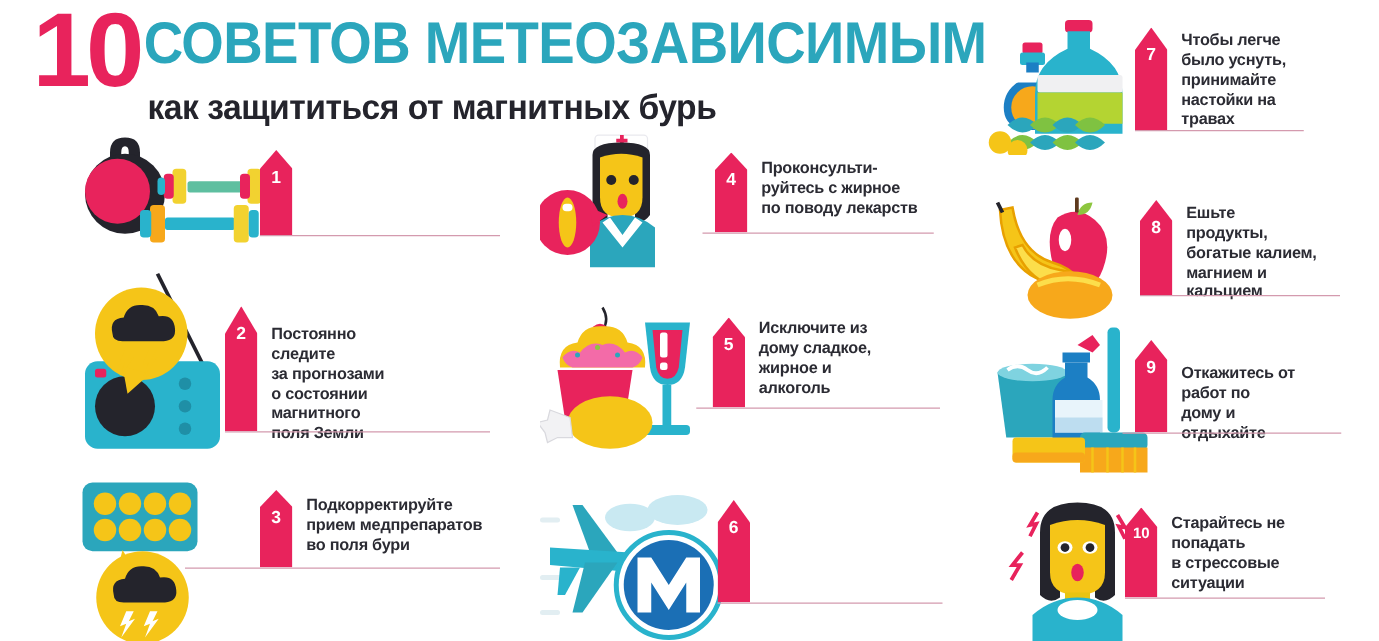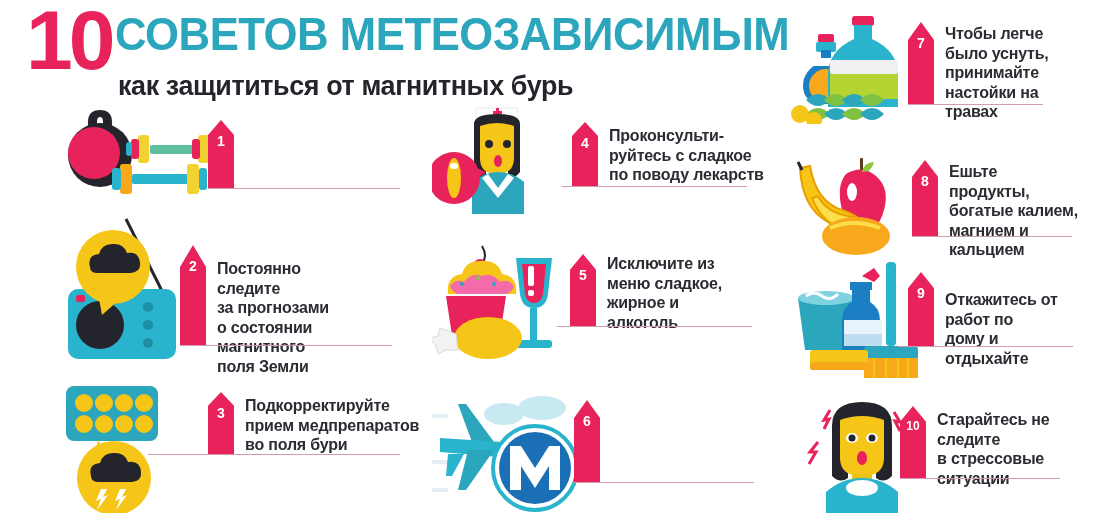--- a/index.html
+++ b/index.html
@@ -49,21 +49,21 @@
     clip-path: polygon(50% 0%, 100% 22%, 100% 100%, 0% 100%, 0% 22%);
   }
   .badge-num {
     position: absolute; left: 0; top: 14px; width: 26px;
     text-align: center; color: #ffffff;
     font-size: 14px; font-weight: bold; line-height: 1;
   }
   .badge-num.two-digit { font-size: 12px; }
   .tip-text {
     position: absolute;
-    font-size: 16px; font-weight: bold; color: #2B2B33;
+    font-size: 13px; font-weight: bold; color: #2B2B33;
     line-height: 1.22; letter-spacing: -0.2px;
     white-space: pre-line;
   }
   .rule {
     position: absolute; height: 1px;
     background: #D49AAE;
   }
 </style>
 </head>
 <body>
@@ -200,21 +200,21 @@
         <ellipse cx="22" cy="72" rx="7" ry="20" fill="#F5C518"></ellipse>
         <rect x="18" y="57" width="8" height="6" rx="3" fill="#FFFFFF"></rect>
       </svg>
     </div>
     <div class="badge" style="left:140px; top:16px; height:64px;">
       <div class="badge-shape">
         <span class="badge-num">4</span>
       </div>
     </div>
     <div class="tip-text" style="left:177px; top:20px; width:180px;">Проконсульти-
-руйтесь с сладкое
+руйтесь с жирное
 по поводу лекарств</div>
     <div class="rule" style="left:130px; top:80px; width:185px;"></div>
   </div>
 
   <div class="tip" style="left:432px; top:242px; width:330px; height:125px;">
     <div class="tip-art" style="width:135px;height:125px;">
       <svg width="135" height="125" viewBox="0 0 135 125">
 
         <path d="M50 4 q6 10 0 18" stroke="#24242C" stroke-width="2" fill="none"></path>
         <circle cx="48" cy="24" r="7" fill="#E8235C"></circle>
@@ -237,21 +237,21 @@
         <ellipse cx="56" cy="96" rx="34" ry="21" fill="#F5C518"></ellipse>
         <path d="M24 92 l-16-6 l-2 8 l-8 2 l6 8 l2 8 l8-4 l12 0 z" fill="#F2F2F4" stroke="#D9D9DE" stroke-width="1"></path>
       </svg>
     </div>
     <div class="badge" style="left:138px; top:12px; height:72px;">
       <div class="badge-shape">
         <span class="badge-num">5</span>
       </div>
     </div>
     <div class="tip-text" style="left:175px; top:12px; width:170px;">Исключите из
-меню сладкое,
+дому сладкое,
 жирное и
 алкоголь</div>
     <div class="rule" style="left:125px; top:84px; width:195px;"></div>
   </div>
 
   <div class="tip" style="left:432px; top:392px; width:330px; height:121px;">
     <div class="tip-art" style="width:150px;height:121px;">
       <svg width="150" height="121" viewBox="0 0 150 121">
 
         <ellipse cx="72" cy="22" rx="20" ry="11" fill="#C9E9F2"></ellipse>
@@ -410,19 +410,19 @@
         <path d="M36 100 q16-14 36-14 q20 0 36 14 l0 21 l-72 0 z" fill="#29B3CC"></path>
         <ellipse cx="72" cy="96" rx="16" ry="8" fill="#FFFFFF"></ellipse>
       </svg>
     </div>
     <div class="badge" style="left:110px; top:14px; height:72px;">
       <div class="badge-shape">
         <span class="badge-num two-digit">10</span>
       </div>
     </div>
     <div class="tip-text" style="left:147px; top:18px; width:158px;">Старайтесь не
-следите
+попадать
 в стрессовые
 ситуации</div>
     <div class="rule" style="left:110px; top:86px; width:160px;"></div>
   </div>
 
 </div>
 
 </body></html>

